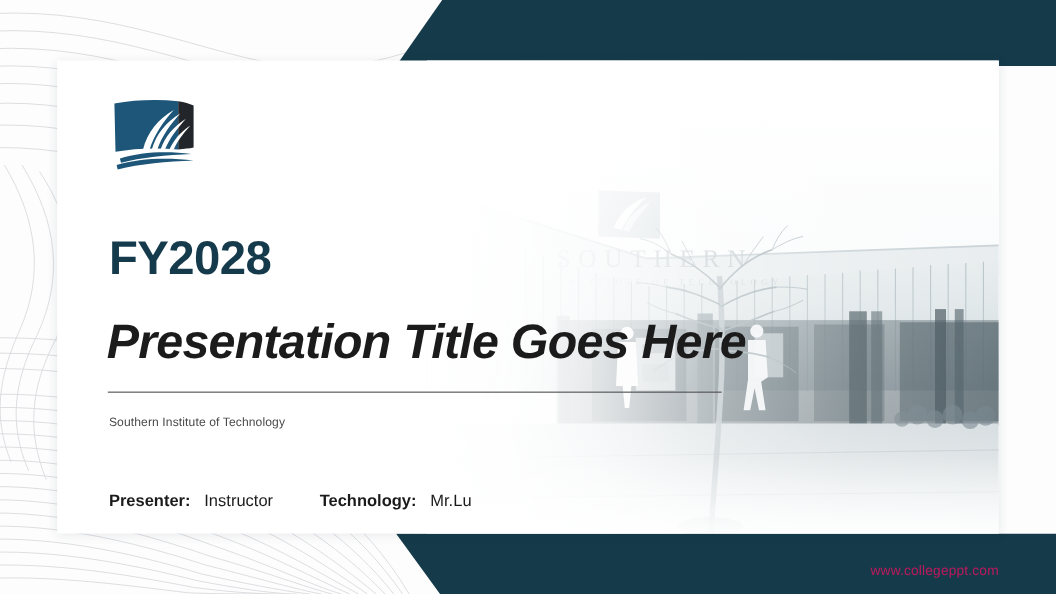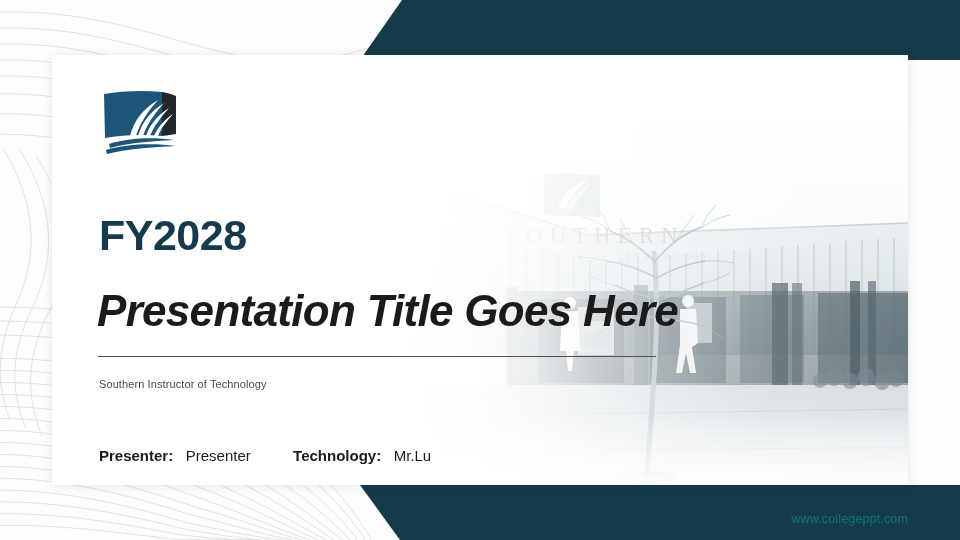--- a/index.html
+++ b/index.html
@@ -88,21 +88,21 @@
     position:absolute;left:47px;top:392px;
     font-size:15px;color:#1b1b1b;white-space:nowrap;
   }
   #meta-row .lbl{font-weight:bold;}
   #meta-row .val{font-weight:normal;}
   #meta-row .gap{display:inline-block;width:34px;}
 
   
   #footer-url{
     position:absolute;right:52px;bottom:14px;
-    font-size:12.5px;color:#0f766e;letter-spacing:.15px;
+    font-size:12.5px;color:#be185d;letter-spacing:.15px;
   }
 </style>
 </head>
 <body>
 
 <div id="slide">
 
   <div class="contour">
     <svg viewBox="0 0 960 540" xmlns="http://www.w3.org/2000/svg">
       <defs>
@@ -348,26 +348,26 @@
           <path d="M6 62 C 26 56, 52 55, 76 58 C 52 59, 27 61, 7 66 Z" fill="#1d5678"></path>
         </svg>
       </div>
 
       <div id="fy-year">FY2028</div>
 
       <div id="main-title">Presentation Title Goes Here</div>
 
       <div id="divider"></div>
 
-      <div id="org-name">Southern Instructor of Technology</div>
+      <div id="org-name">Southern Institute of Technology</div>
 
       <div id="meta-row">
         <span class="lbl">Presenter:</span>
         <span>&nbsp;</span>
-        <span class="val">Presenter</span>
+        <span class="val">Instructor</span>
         <span class="gap"></span>
         <span class="lbl">Technology:</span>
         <span>&nbsp;</span>
         <span class="val">Mr.Lu</span>
       </div>
 
     </div>
   </div>
 
   <div id="footer-url">www.collegeppt.com</div>

